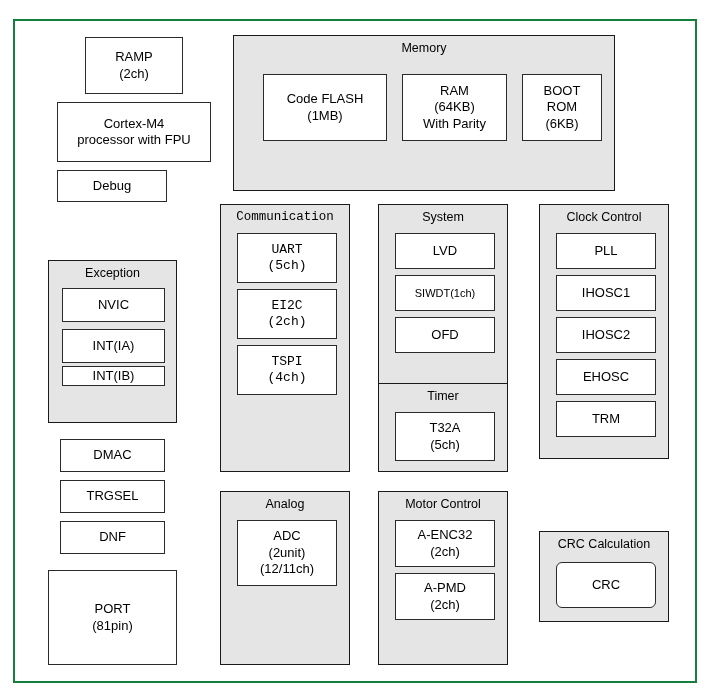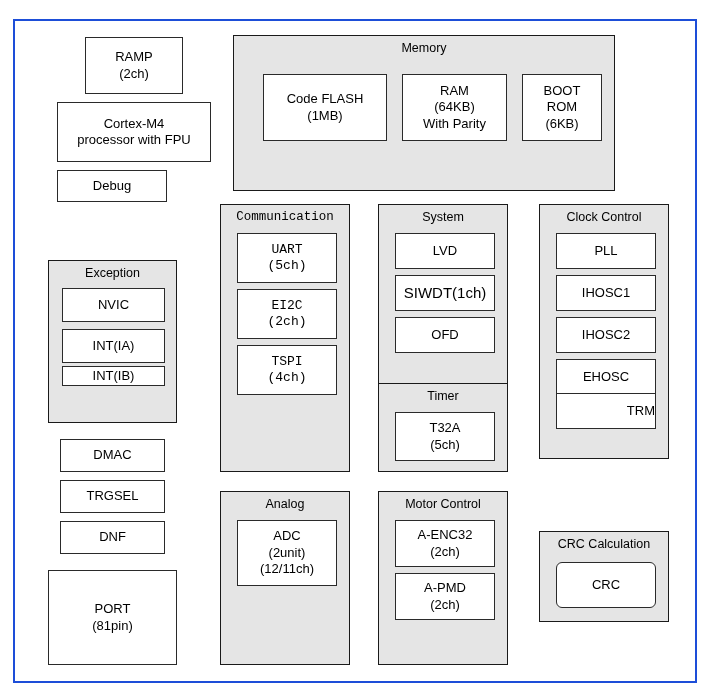--- a/index.html
+++ b/index.html
@@ -20,21 +20,21 @@
     height: 698px;
     background: #ffffff;
   }
   
   .chip-frame {
     position: absolute;
     left: 13px;
     top: 19px;
     width: 684px;
     height: 664px;
-    border: 2px solid #1d4ed8;
+    border: 2px solid #15803d;
     box-sizing: border-box;
     background: #ffffff;
   }
   
   .group {
     position: absolute;
     border: 1.6px solid #1a1a1a;
     box-sizing: border-box;
     background: #e5e5e5;
   }
@@ -59,21 +59,21 @@
     align-items: center;
     justify-content: center;
     font-size: 13px;
     line-height: 16.5px;
     text-align: center;
     white-space: nowrap;
   }
   .block .l2, .block .l3 {
     display: block;
   }
-  .block.small { font-size: 15px; }
+  .block.small { font-size: 11px; }
 </style>
 </head>
 <body>
 
 <div id="canvas">
   <div class="chip-frame">
 
     <div class="block" style="left:70px; top:16px; width:98px; height:57px;">
       <span class="l1">RAMP</span>
       <span class="l2">(2ch)</span>
@@ -186,21 +186,21 @@
       </div>
       <div class="block" style="left:16px; top:70px; width:100px; height:36px;">
         <span class="l1">IHOSC1</span>
       </div>
       <div class="block" style="left:16px; top:112px; width:100px; height:36px;">
         <span class="l1">IHOSC2</span>
       </div>
       <div class="block" style="left:16px; top:154px; width:100px; height:36px;">
         <span class="l1">EHOSC</span>
       </div>
-      <div class="block" style="left:16px; top:188px; width:100px; height:36px;align-items:flex-end;">
+      <div class="block" style="left:16px; top:196px; width:100px; height:36px;">
         <span class="l1">TRM</span>
       </div>
     </div>
 
     <div class="group" style="left:205px; top:470px; width:130px; height:174px;">
       <div class="group-title">Analog</div>
 
       <div class="block" style="left:16px; top:28px; width:100px; height:66px;">
         <span class="l1">ADC</span>
         <span class="l2">(2unit)</span>

